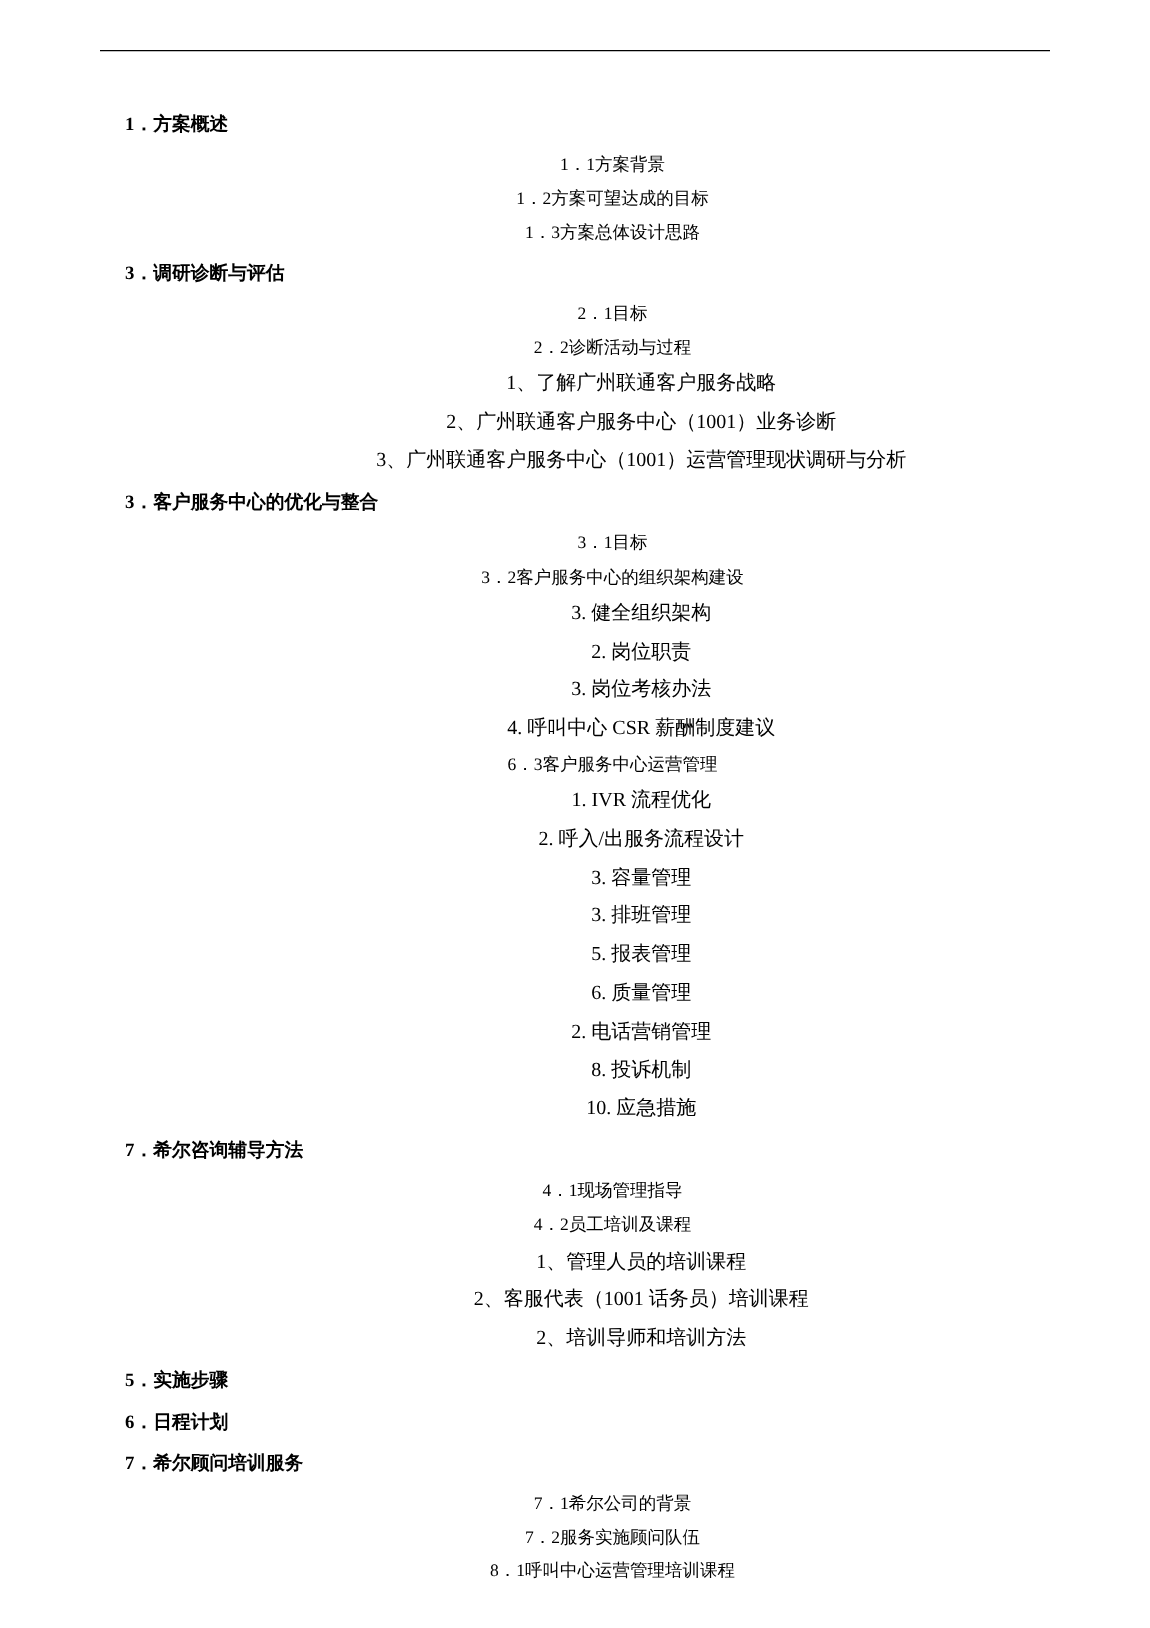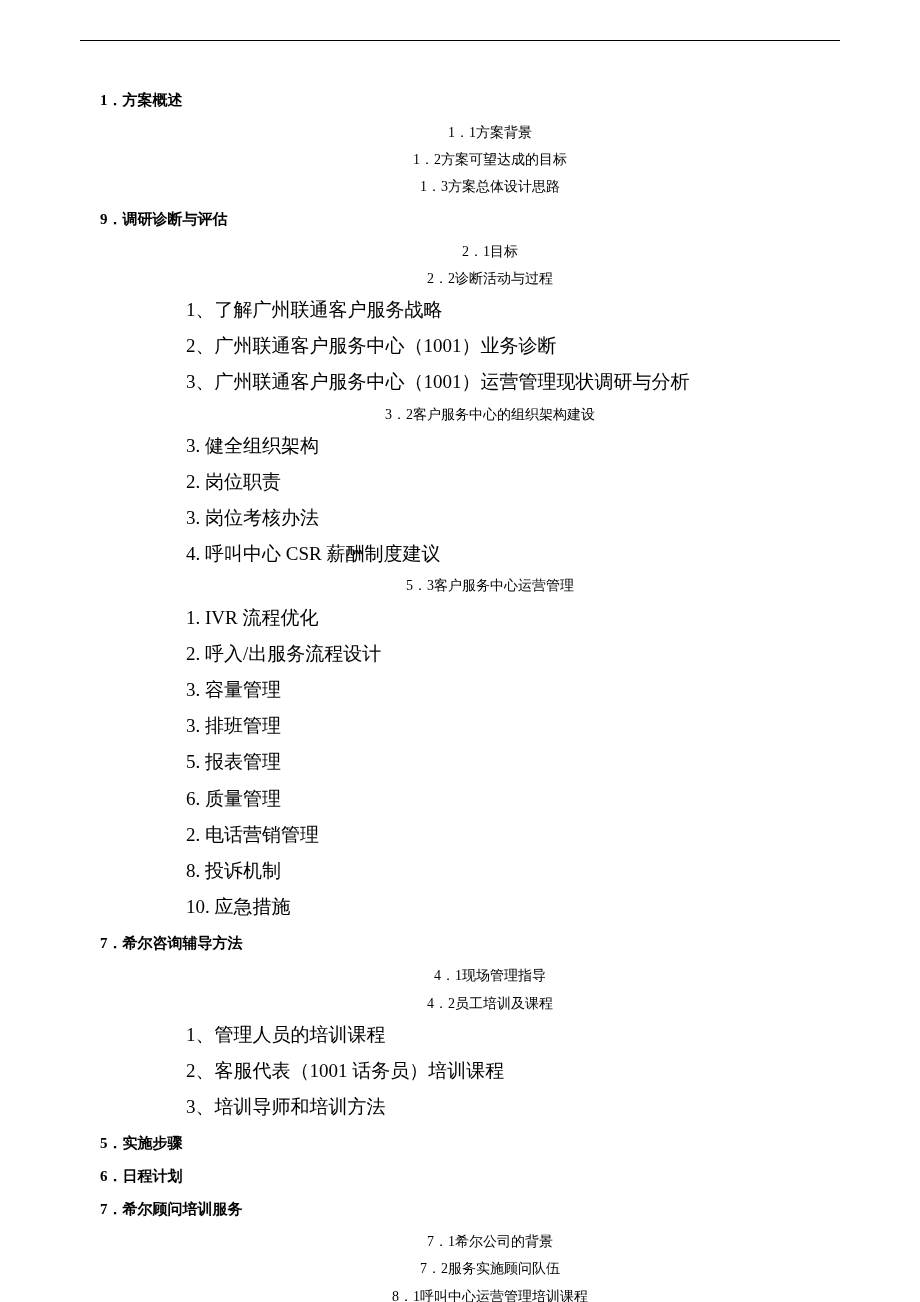--- a/index.html
+++ b/index.html
@@ -50,63 +50,66 @@
 
     .level2 {
       font-size: 14px;
       font-weight: normal;
       margin-left: 60px;
       margin-bottom: 2px;
       text-align: center;
     }
 
     .level3 {
-      font-size: 19px;
+      font-size: 16px;
       font-weight: normal;
       margin-left: 106px;
       margin-bottom: 2px;
+      text-align: center;
     }
   </style>
 </head>
 <body>
 
 <div class="page">
   <hr class="top-divider">
   <div class="toc-container">
   <div class="toc-item level1">1．方案概述</div>
       <div class="toc-item level2">1．1方案背景</div>
       <div class="toc-item level2">1．2方案可望达成的目标</div>
       <div class="toc-item level2">1．3方案总体设计思路</div>
-      <div class="toc-item level1">9．调研诊断与评估</div>
+      <div class="toc-item level1">3．调研诊断与评估</div>
       <div class="toc-item level2">2．1目标</div>
       <div class="toc-item level2">2．2诊断活动与过程</div>
       <div class="toc-item level3">1、了解广州联通客户服务战略</div>
       <div class="toc-item level3">2、广州联通客户服务中心（1001）业务诊断</div>
       <div class="toc-item level3">3、广州联通客户服务中心（1001）运营管理现状调研与分析</div>
+      <div class="toc-item level1">3．客户服务中心的优化与整合</div>
+      <div class="toc-item level2">3．1目标</div>
       <div class="toc-item level2">3．2客户服务中心的组织架构建设</div>
       <div class="toc-item level3">3. 健全组织架构</div>
       <div class="toc-item level3">2. 岗位职责</div>
       <div class="toc-item level3">3. 岗位考核办法</div>
       <div class="toc-item level3">4. 呼叫中心 CSR 薪酬制度建议</div>
-      <div class="toc-item level2">5．3客户服务中心运营管理</div>
+      <div class="toc-item level2">6．3客户服务中心运营管理</div>
       <div class="toc-item level3">1. IVR 流程优化</div>
       <div class="toc-item level3">2. 呼入/出服务流程设计</div>
       <div class="toc-item level3">3. 容量管理</div>
       <div class="toc-item level3">3. 排班管理</div>
       <div class="toc-item level3">5. 报表管理</div>
       <div class="toc-item level3">6. 质量管理</div>
       <div class="toc-item level3">2. 电话营销管理</div>
       <div class="toc-item level3">8. 投诉机制</div>
       <div class="toc-item level3">10. 应急措施</div>
       <div class="toc-item level1">7．希尔咨询辅导方法</div>
       <div class="toc-item level2">4．1现场管理指导</div>
       <div class="toc-item level2">4．2员工培训及课程</div>
       <div class="toc-item level3">1、管理人员的培训课程</div>
       <div class="toc-item level3">2、客服代表（1001 话务员）培训课程</div>
-      <div class="toc-item level3">3、培训导师和培训方法</div>
+      <div class="toc-item level3">2、培训导师和培训方法</div>
       <div class="toc-item level1">5．实施步骤</div>
       <div class="toc-item level1">6．日程计划</div>
       <div class="toc-item level1">7．希尔顾问培训服务</div>
       <div class="toc-item level2">7．1希尔公司的背景</div>
       <div class="toc-item level2">7．2服务实施顾问队伍</div>
       <div class="toc-item level2">8．1呼叫中心运营管理培训课程</div>
     </div>
 </div>
 
 </body></html>

